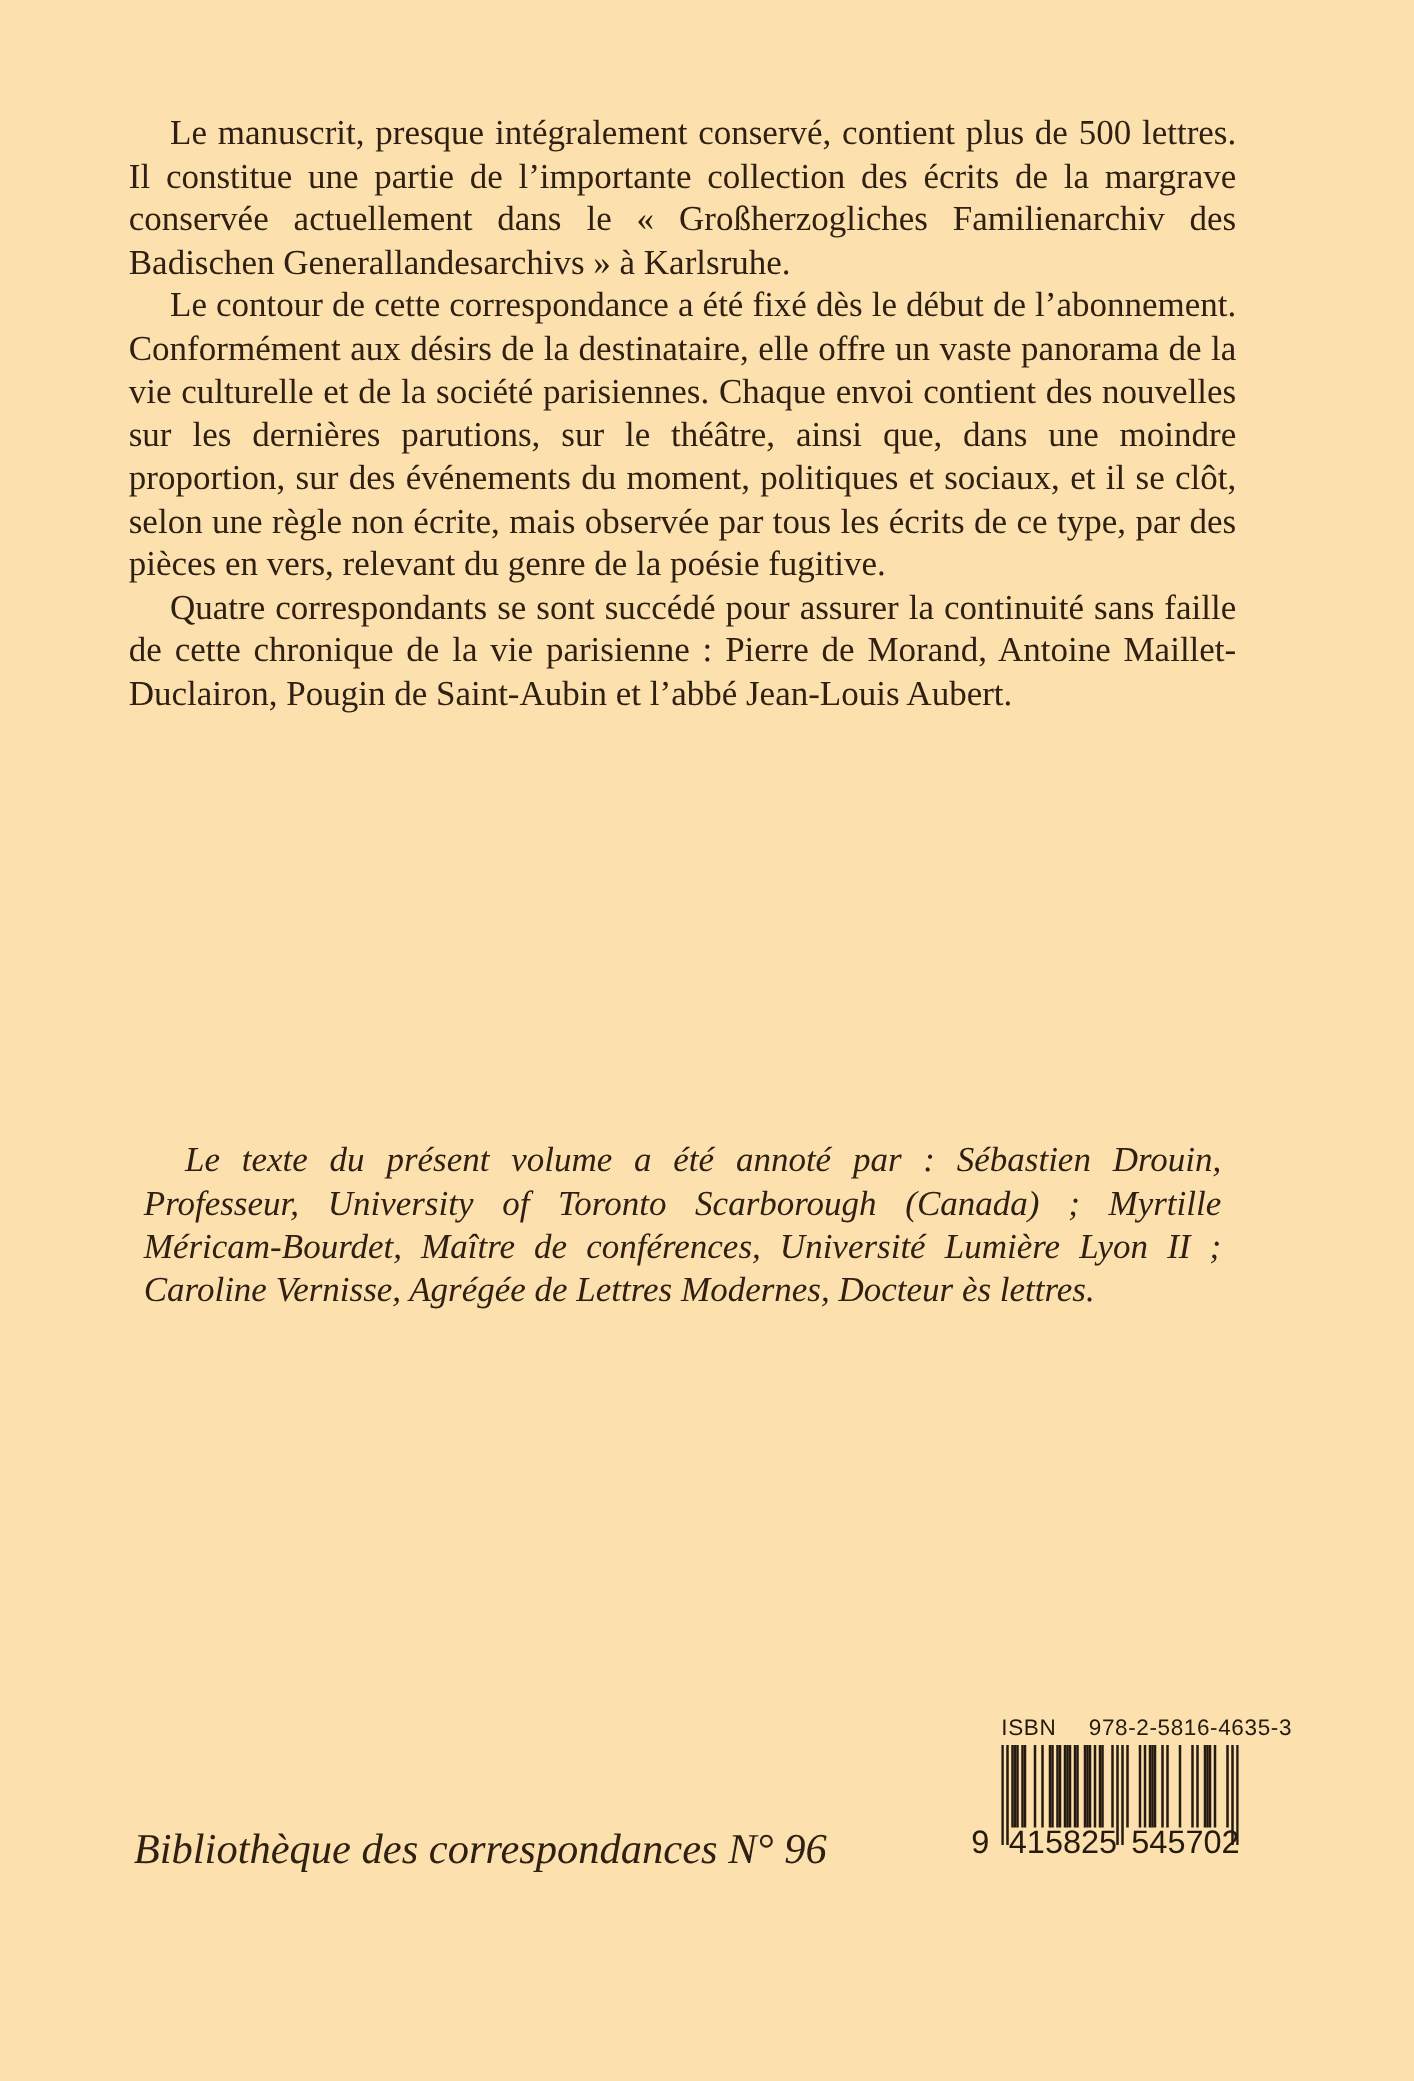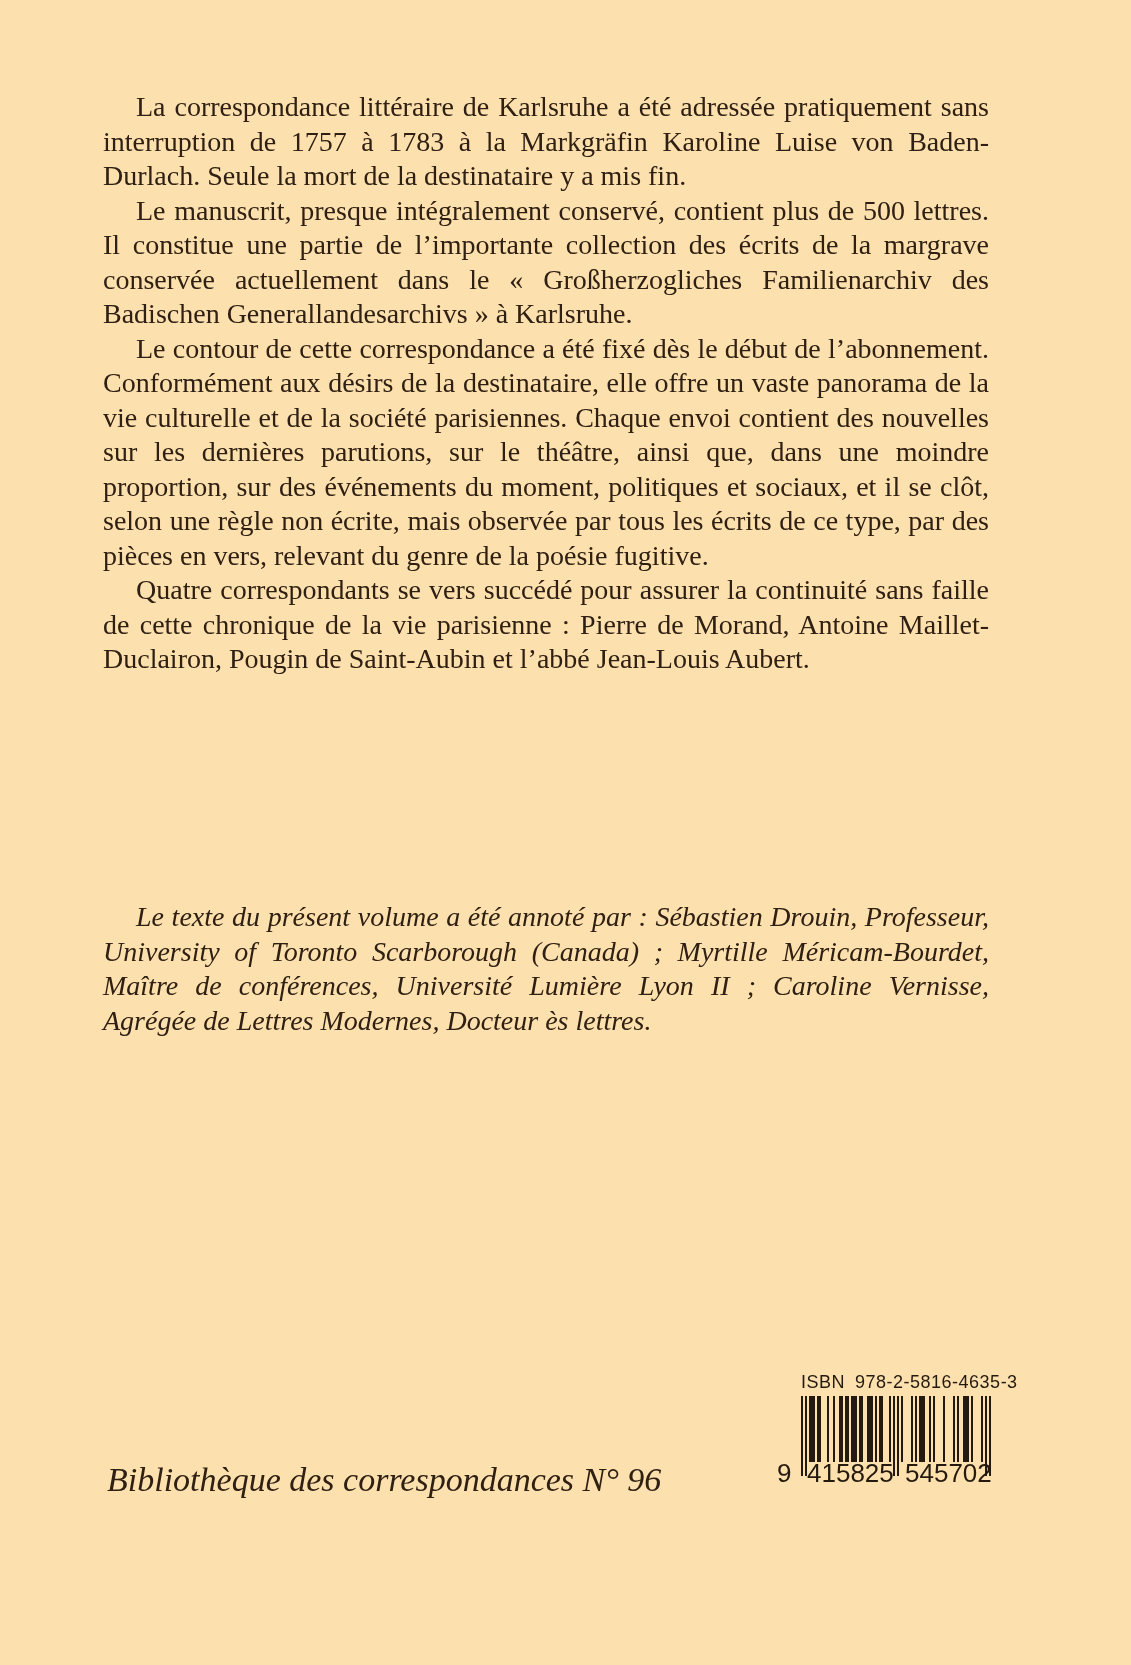--- a/index.html
+++ b/index.html
@@ -30,42 +30,42 @@
   .annotation-block {
     position: absolute;
     left: 103px;
     top: 900px;
     width: 886px;
     font-size: 28px;
     line-height: 34.5px;
     text-align: justify;
     font-style: italic;
   }
-  .annotation-block p { margin: 0; text-indent: 33px; }
+  .annotation-block p { margin: 12px; text-indent: 33px; }
 
   .barcode-wrap {
     position: absolute;
     left: 775px;
     top: 1372px;
     width: 216px;
     height: 118px;
   }
   .isbn-label {
     position: absolute;
     top: 0;
     left: 26px;
     width: 190px;
     text-align: center;
     font-family: "Liberation Sans", sans-serif;
     font-size: 18px;
     letter-spacing: 0.5px;
     white-space: nowrap;
     color: #241a0f;
   }
-  .isbn-label .isbn-prefix { margin-right: 10px; }
+  .isbn-label .isbn-prefix { margin-right: 26px; }
   .barcode-svg {
     position: absolute;
     top: 24px;
     left: 26px;
     display: block;
   }
   .ean-digit {
     position: absolute;
     top: 88px;
     font-family: "Liberation Sans", sans-serif;
@@ -86,24 +86,23 @@
     font-size: 34px;
     line-height: 30px;
     color: #2f2013;
     white-space: nowrap;
   }
 </style>
 </head>
 <body>
 
 <div class="text-block">
-  <p>La correspondance littéraire de Karlsruhe a été adressée pratiquement sans interruption de 1757 à 1783 à la Markgräfin Karoline Luise von Baden-Durlach. Seule la mort de la destinataire y a mis fin.</p>
   <p>Le manuscrit, presque intégralement conservé, contient plus de 500 lettres. Il constitue une partie de l’importante collection des écrits de la margrave conservée actuellement dans le « Großherzogliches Familienarchiv des Badischen Generallandesarchivs » à Karlsruhe.</p>
   <p>Le contour de cette correspondance a été fixé dès le début de l’abonnement. Conformément aux désirs de la destinataire, elle offre un vaste panorama de la vie culturelle et de la société parisiennes. Chaque envoi contient des nouvelles sur les dernières parutions, sur le théâtre, ainsi que, dans une moindre proportion, sur des événements du moment, politiques et sociaux, et il se clôt, selon une règle non écrite, mais observée par tous les écrits de ce type, par des pièces en vers, relevant du genre de la poésie fugitive.</p>
-  <p>Quatre correspondants se vers succédé pour assurer la continuité sans faille de cette chronique de la vie parisienne : Pierre de Morand, Antoine Maillet-Duclairon, Pougin de Saint-Aubin et l’abbé Jean-Louis Aubert.</p>
+  <p>Quatre correspondants se sont succédé pour assurer la continuité sans faille de cette chronique de la vie parisienne : Pierre de Morand, Antoine Maillet-Duclairon, Pougin de Saint-Aubin et l’abbé Jean-Louis Aubert.</p>
 </div>
 
 <div class="annotation-block">
   <p>Le texte du présent volume a été annoté par : Sébastien Drouin, Professeur, University of Toronto Scarborough (Canada) ; Myrtille Méricam-Bourdet, Maître de conférences, Université Lumière Lyon II ; Caroline Vernisse, Agrégée de Lettres Modernes, Docteur ès lettres.</p>
 </div>
 
 <div class="barcode-wrap">
   <div class="isbn-label">
     <span class="isbn-prefix">ISBN</span><span>978-2-5816-4635-3</span>
   </div>

